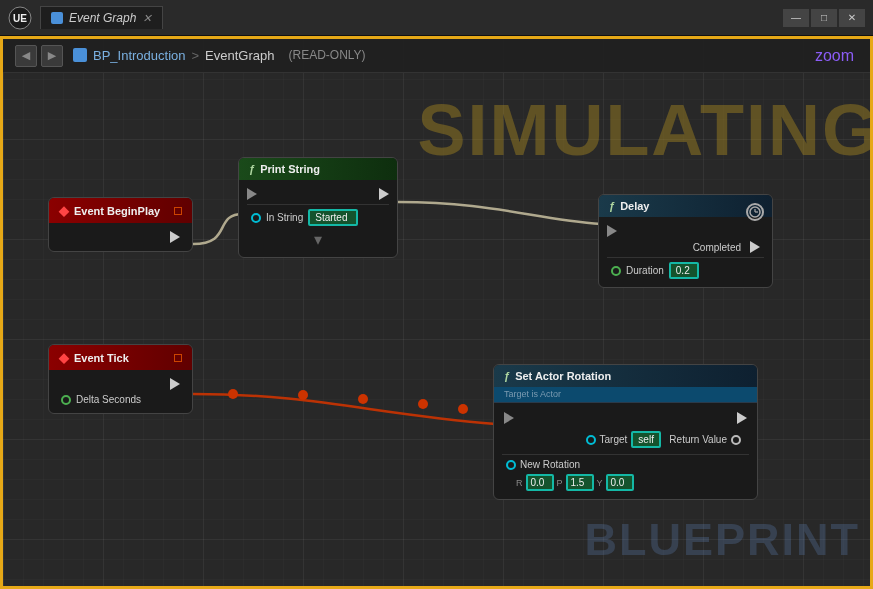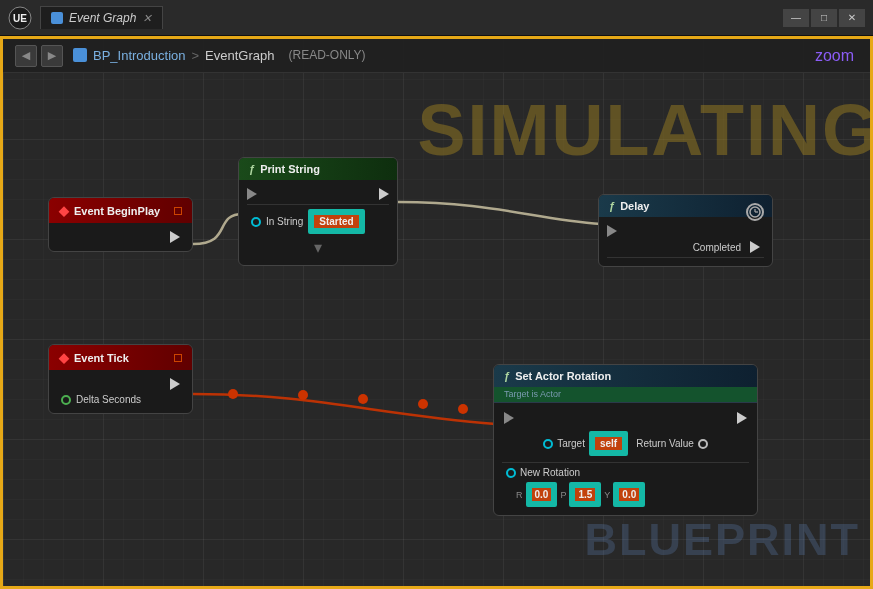--- a/index.html
+++ b/index.html
@@ -265,28 +265,27 @@
       width: 0;
       height: 0;
       border-top: 6px solid transparent;
       border-bottom: 6px solid transparent;
       border-left: 10px solid #ccc;
     }
     .exec-arrow.right { border-left-color: #ccc; }
 
     .pin-label { font-size: 10px; color: #ccc; }
     .pin-value-box {
-      background: #c2410c;
-      border: 6px solid #14b8a6;
+      background: #14532d;
+      border: 2px solid #14b8a6;
       padding: 1px 5px;
       border-radius: 2px;
       font-size: 10px;
       color: #eee;
       min-width: 50px;
-      font-weight: bold;
     }
     .node-divider {
       width: 100%;
       height: 0;
       border-top: 1px solid #333;
       margin: 2px 0;
     }
 
     .pin-row-right {
       display: flex;
@@ -450,37 +449,42 @@
     <div class="bp-node-body">
       <div style="display:flex; justify-content:space-between; align-items:center; padding: 2px 0;">
         <div class="exec-arrow right" style="border-left-color:#888;"></div>
       </div>
       <div class="pin-row">
         <div style="flex:1;"></div>
         <span class="pin-label" style="margin-right:4px;">Completed</span>
         <div class="exec-arrow right"></div>
       </div>
       <div class="node-divider"></div>
+      <div class="pin-row">
+        <span class="pin-circle green"></span>
+        <span class="pin-label">Duration</span>
+        <span class="pin-value-box" style="min-width:30px;">0.2</span>
+      </div>
     </div>
   </div>
 
   <div class="bp-node node-rotation">
     <div class="bp-node-header">
       <span style="font-size:11px; color:#aed6a0;">ƒ</span>
       <span>Set Actor Rotation</span>
     </div>
-    <div class="bp-node-subheader" style="font-size:9px; color:#7a9ab0; padding:2px 10px 3px; background:#14532d; border-bottom:1px solid #2a3a4a;">
+    <div class="bp-node-subheader" style="font-size:9px; color:#7a9ab0; padding:2px 10px 3px; background:#0c4a6e; border-bottom:1px solid #2a3a4a;">
       <span>Target is Actor</span>
     </div>
     <div class="bp-node-body">
       <div style="display:flex; justify-content:space-between; align-items:center; padding: 3px 2px;">
         <div class="exec-arrow right" style="border-left-color:#888;"></div>
         <div class="exec-arrow right"></div>
       </div>
-      <div style="display:flex; justify-content:center; align-items:center; padding:2px 4px;">
+      <div style="display:flex; justify-content:flex-end; align-items:center; padding:2px 4px;">
         <div class="pin-row" style="gap:4px;">
           <span class="pin-circle cyan"></span>
           <span class="pin-label">Target</span>
           <span class="pin-value-box" style="min-width:30px;">self</span>
         </div>
         <div class="pin-row" style="gap:4px;">
           <span class="pin-label">Return Value</span>
           <span class="pin-circle" style="border-color:#e67e22; background:transparent; border-radius:50%; width:10px;height:10px;border:2px solid;"></span>
         </div>
       </div>

